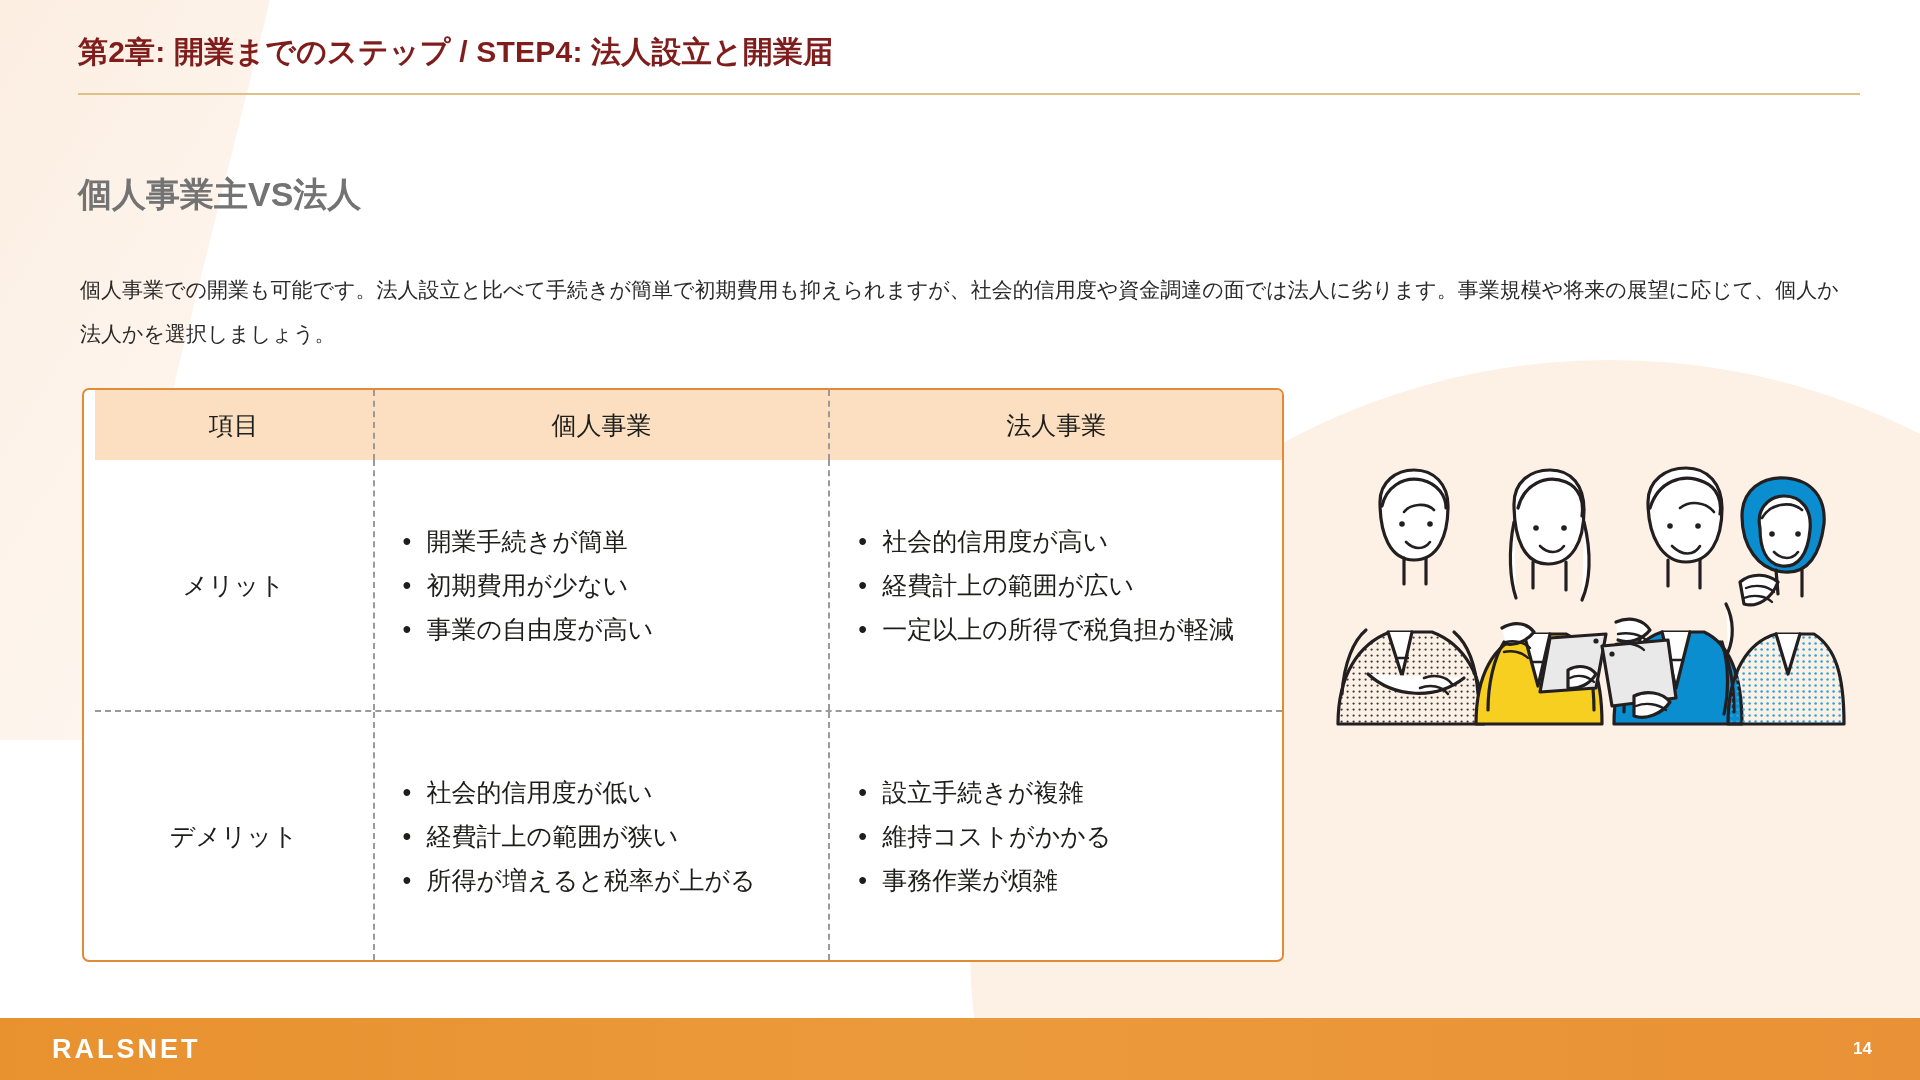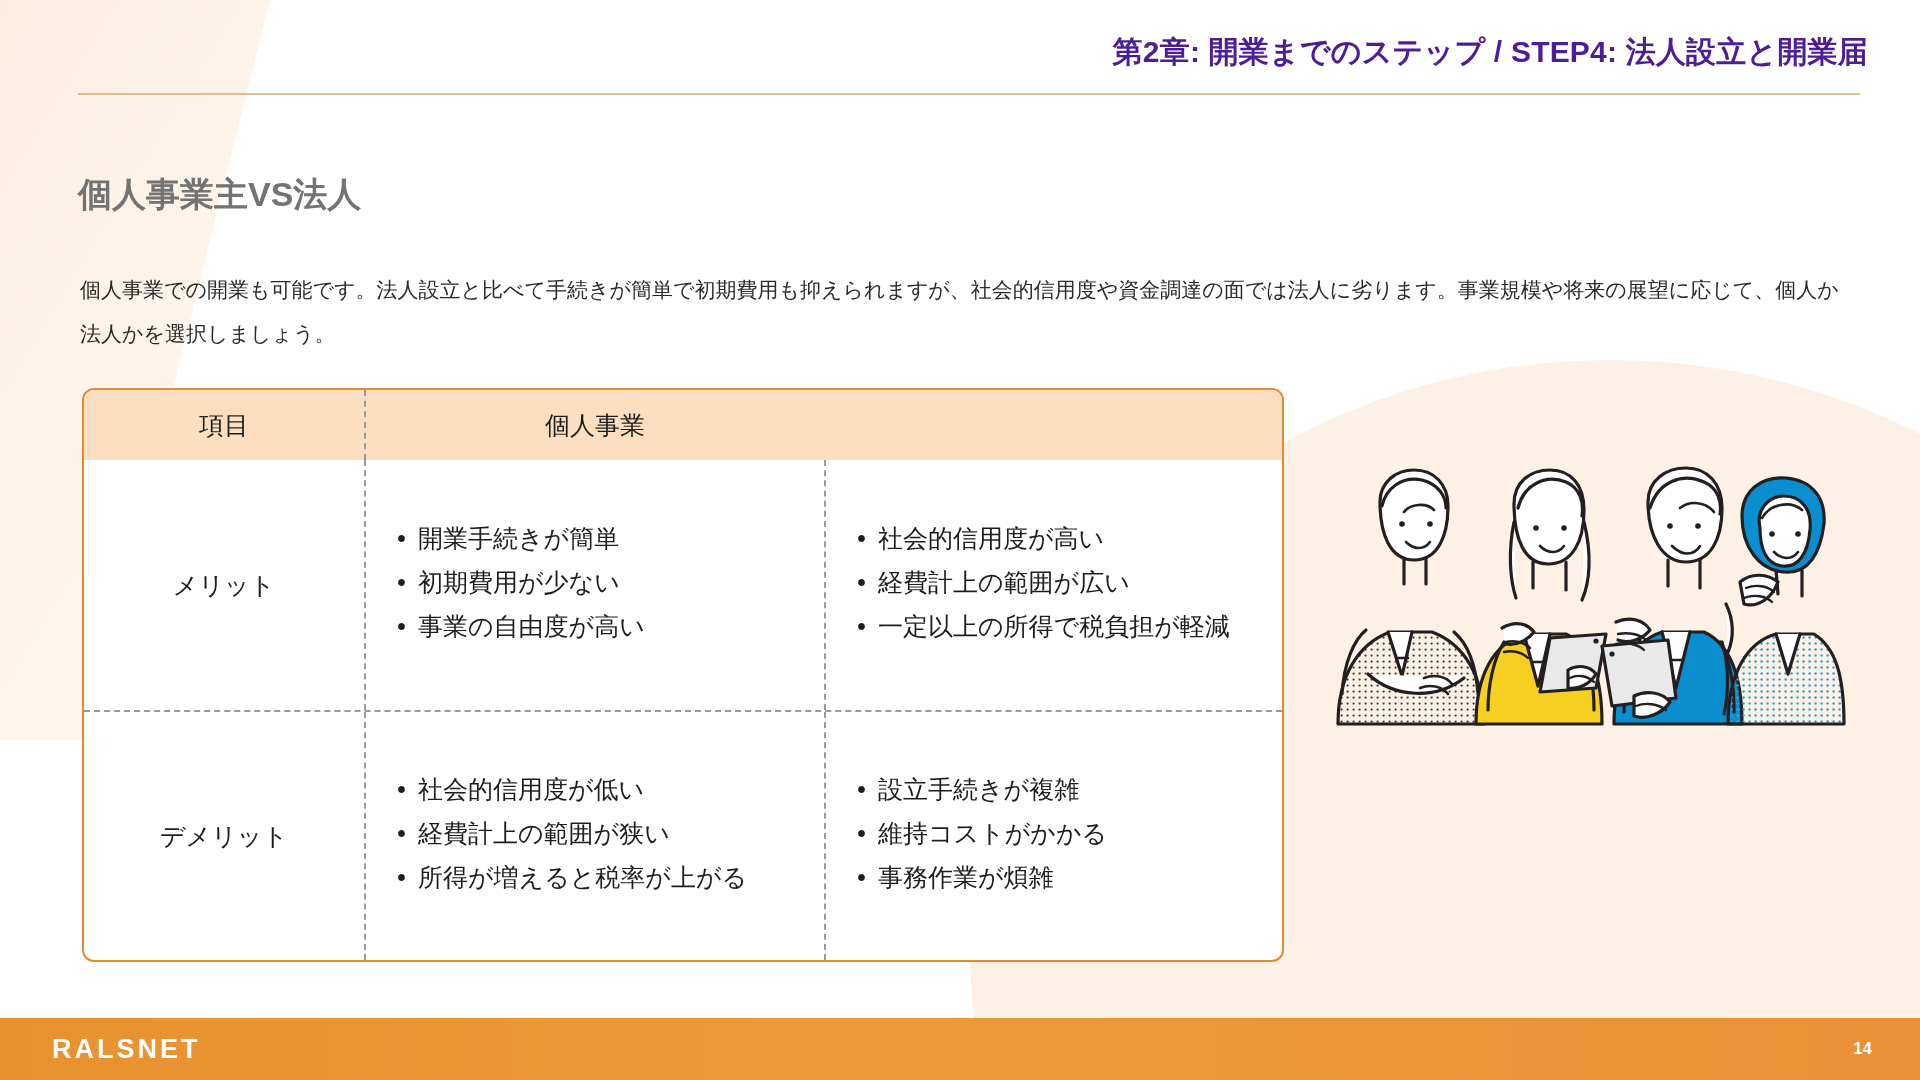--- a/index.html
+++ b/index.html
@@ -44,24 +44,23 @@
   
   .header {
     position: absolute;
     left: 78px;
     top: 32px;
     width: 1790px;
   }
   .header-title {
     font-size: 30px;
     font-weight: bold;
-    color: #4c1d95;
+    color: #7f1d1d;
     letter-spacing: 0.2px;
     white-space: nowrap;
-    text-align: right;
   }
   .header-rule {
     margin-top: 20px;
     width: 1782px;
     height: 2px;
     background: #e0c089;
   }
 
   
   .section-title {
@@ -90,24 +89,25 @@
     background-size: 100% 5px;
   }
 
   
   .cmp-table {
     position: absolute;
     left: 82px;
     top: 388px;
     width: 1202px;
     border: 2px solid #e08b35;
-    border-radius: 12px;
+    border-radius: 7px;
     overflow: hidden;
     box-sizing: border-box;
     background: #ffffff;
+    padding-left: 11px;
   }
   .cmp-row {
     display: flex;
     width: 100%;
   }
   .cmp-row.head {
     background: #fbdfc0;
   }
   .cmp-row.body-row + .cmp-row.body-row {
     border-top: 2px dashed #9a9a9a;
@@ -126,21 +126,20 @@
   }
   .cell.c1 { width: 280px; }
   .cell.c2 { width: 460px; border-left: 2px dashed #9a9a9a; }
   .cell.c3 { width: 458px; border-left: 2px dashed #9a9a9a; }
   .cmp-row.head .cell { height: 70px; padding: 0 22px; font-size: 25px; }
   .cmp-row.body-row .cell.c1 { font-size: 25px; }
   .cmp-row.body-row .cell.c2,
   .cmp-row.body-row .cell.c3 {
     justify-content: flex-start;
     align-items: center;
-    font-family: Liberation Mono, monospace;
   }
   .bullets {
     margin: 0;
     padding: 0;
     list-style: none;
   }
   .bullets li {
     position: relative;
     padding-left: 30px;
     font-size: 25px;
@@ -212,20 +211,21 @@
 
   <div class="section-title">個人事業主VS法人</div>
 
   <div class="body-copy"><span>個人事業での開業も可能です。法人設立と比べて手続きが簡単で初期費用も抑えられますが、社会的信用度や資金調達の面では法人に劣ります。</span><span class="hl">事業規模や将来の展望に応じて、個人か法人かを選択しましょう。</span></div>
 
   <div class="cmp-table">
 
     <div class="cmp-row head">
       <div class="cell c1">項目</div>
       <div class="cell c2">個人事業</div>
+      <div class="cell c3">法人事業</div>
     </div>
 
     <div class="cmp-row body-row merit-row">
       <div class="cell c1">メリット</div>
       <div class="cell c2">
         <ul class="bullets">
           <li>開業手続きが簡単</li>
           <li>初期費用が少ない</li>
           <li>事業の自由度が高い</li>
         </ul>

